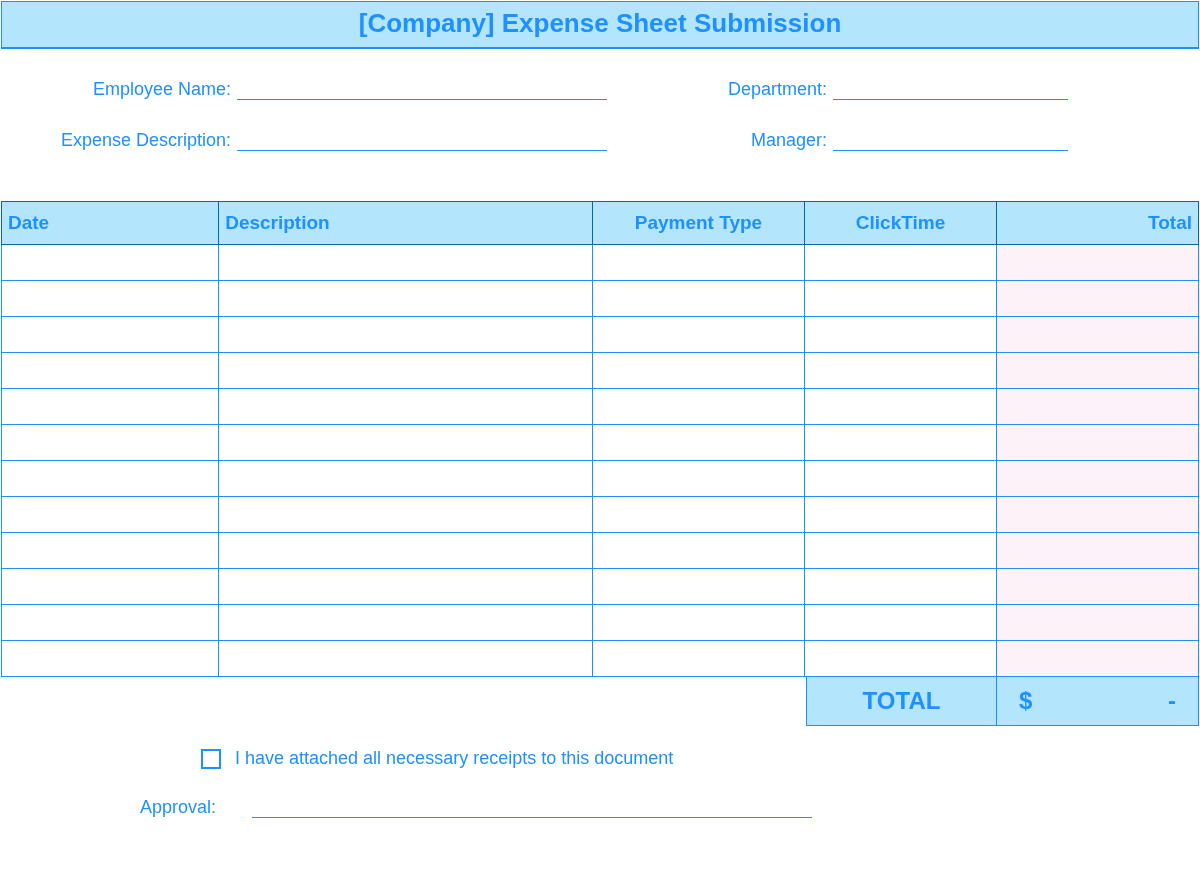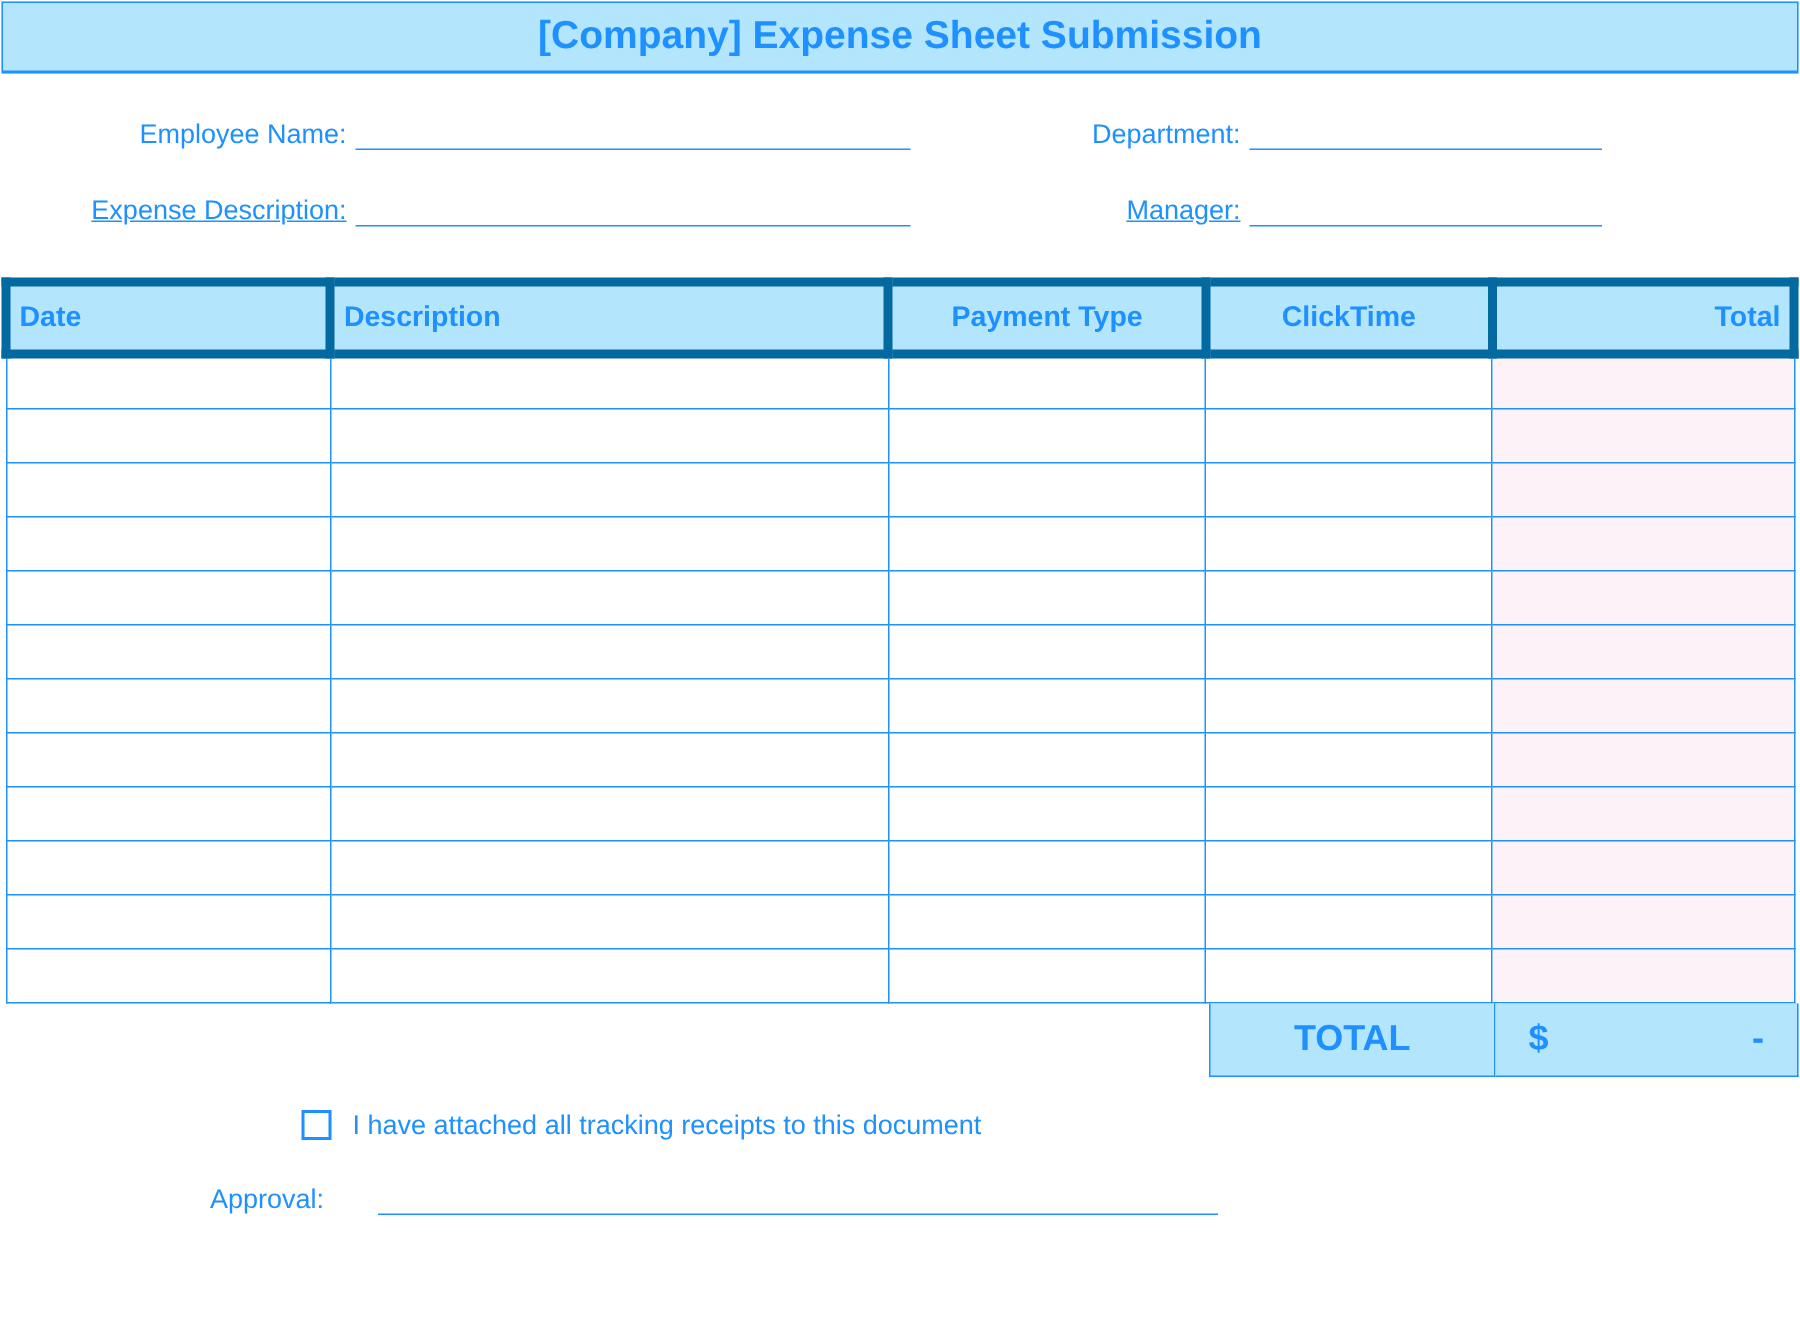--- a/index.html
+++ b/index.html
@@ -53,21 +53,21 @@
   .line-desc { width: 370px; }
   .lbl-mgr   { width: 220px; }
   .line-mgr  { width: 235px; }
 
   table.exp {
     width: 100%;
     border-collapse: collapse;
   }
   table.exp th {
     background: #b3e5fc;
-    border: 6px solid #0369a1;
+    border: 1px solid #0369a1;
     color: #1e90ff;
     font-size: 19px;
     font-weight: bold;
     padding: 10px 6px;
   }
   table.exp td {
     border: 1px solid #1e90ff;
     height: 36px;
   }
   .col-date  { width: 215px; text-align: left; padding-left: 20px; }
@@ -160,21 +160,21 @@
 <div class="sheet">
   <div class="title-bar">[Company] Expense Sheet Submission</div>
 
   <div class="info-area">
     <div class="info-row">
       <div class="info-label lbl-emp">Employee Name:</div>
       <div class="info-line line-emp"></div>
       <div class="info-label lbl-dept">Department:</div>
       <div class="info-line line-dept"></div>
     </div>
-    <div class="info-row" style="margin-bottom:14px;text-decoration:underline;">
+    <div class="info-row" style="margin-bottom:30px;">
       <div class="info-label lbl-desc">Expense Description:</div>
       <div class="info-line line-desc"></div>
       <div class="info-label lbl-mgr">Manager:</div>
       <div class="info-line line-mgr"></div>
     </div>
   </div>
 
   <table class="exp">
     <thead>
       <tr>
@@ -276,21 +276,21 @@
   <div class="total-row">
     <div class="total-label">TOTAL</div>
     <div class="total-value">
       <span>$</span>
       <span>-</span>
     </div>
   </div>
 
   <div class="receipt-row">
     <div class="chk"></div>
-    <div>I have attached all tracking receipts to this document</div>
+    <div>I have attached all necessary receipts to this document</div>
   </div>
 
   <div class="approval-row">
     <div class="info-label">Approval:</div>
     <div class="info-line"></div>
   </div>
 </div>
 
 <div class="footer">
 </div>

